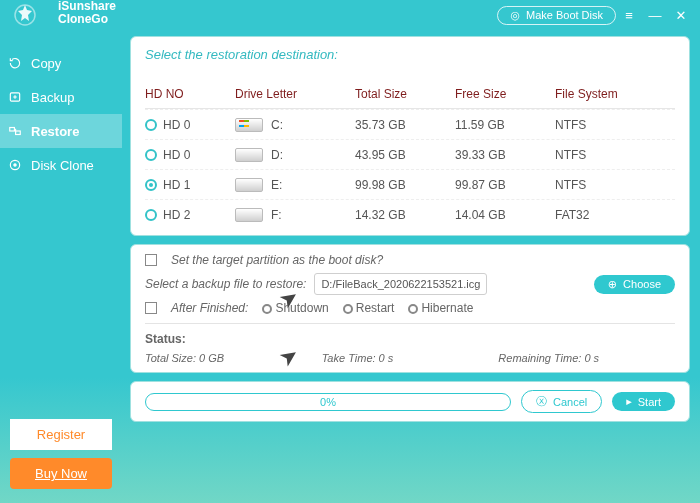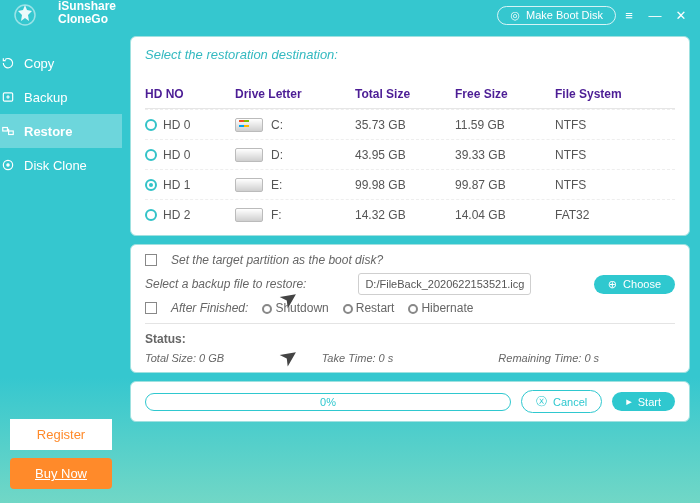--- a/index.html
+++ b/index.html
@@ -8,48 +8,48 @@
   .header { height: 30px; display: flex; align-items: center; padding: 0 6px 0 10px; color: #fff; }
   .logo { display: flex; align-items: flex-start; gap: 18px; }
   .logo-badge { width: 30px; height: 30px; display:flex; align-items:center; justify-content:center; }
   .logo-text { font-size: 12px; font-weight: 600; line-height: 1.05; }
   .spacer { flex: 1; }
   .make-boot { border: 1px solid rgba(255,255,255,.8); border-radius: 12px; padding: 2px 12px; font-size: 11px; color: #fff; display:flex; align-items:center; gap:6px; cursor:pointer; }
   .win-btn { width: 26px; height: 22px; display:flex; align-items:center; justify-content:center; color:#fff; cursor:pointer; font-size:13px; }
   .body { flex: 1; display: flex; padding: 6px 10px 10px 0; gap: 8px; min-height:0; }
   .sidebar { width: 122px; display: flex; flex-direction: column; padding-top: 10px; }
   .nav { display:flex; flex-direction:column; }
-  .nav-item { display:flex; align-items:center; gap:8px; padding: 9px 0; color:#fff; font-size:13px; cursor:pointer; }
+  .nav-item { display:flex; align-items:center; gap:8px; padding: 9px 7px; color:#fff; font-size:13px; cursor:pointer; }
   .nav-item.active { background: rgba(255,255,255,.28); font-weight:600; }
   .nav-ic { width:16px; height:16px; display:inline-flex; align-items:center; justify-content:center; }
   .side-bottom { margin-top:auto; padding: 0 10px 4px 10px; display:flex; flex-direction:column; gap:8px; }
   .btn-register { background:#fff; color:#ff8a2a; border-radius:0; padding:8px 0; text-align:center; font-size:13px; cursor:pointer; }
   .btn-buy { background:#ff8a2a; color:#fff; border-radius:4px; padding:8px 0; text-align:center; font-size:13px; cursor:pointer;text-decoration:underline; }
   .main { flex:1; display:flex; flex-direction:column; gap:8px; min-height:0; position:relative; }
   .panel { background:#fff; border:1px solid #9fe1e0; border-radius:6px; }
   .panel.top { flex:0 0 200px; padding: 10px 14px 6px 14px; display:flex; flex-direction:column; }
   .panel-title { color:#33b9c0; font-style:italic; font-size:13px; margin-bottom:17px; }
   .thead, .trow { display:grid; grid-template-columns: 90px 120px 100px 100px 100px; align-items:center; font-size:12px; color:#555; height:30px; }
-  .thead { font-weight:700; border-bottom:1px solid #e6e6e6; color:#4c1d95; }
+  .thead { font-weight:400; border-bottom:1px solid #e6e6e6; color:#7f1d1d; }
   .trow { border-top:1px dashed #eee; }
   .radio { width:12px; height:12px; border:2px solid #33c3c8; border-radius:50%; display:inline-block; vertical-align:middle; margin-right:6px; position:relative; }
   .radio.sel::after { content:""; position:absolute; inset:2px; background:#33c3c8; border-radius:50%; }
   .drive { display:flex; align-items:center; gap:8px; }
   .disk-ic { width:28px; height:14px; background:linear-gradient(#fff,#cfcfcf); border:1px solid #bbb; border-radius:2px; position:relative; }
   .disk-ic.win::before{ content:""; position:absolute; left:3px; top:1px; width:10px; height:10px; background:
     linear-gradient( #f25022 0 50%, transparent 0) 0 0/50% 50% no-repeat,
     linear-gradient( #7fba00 0 50%, transparent 0) 100% 0/50% 50% no-repeat,
     linear-gradient( #00a4ef 0 50%, transparent 0) 0 100%/50% 50% no-repeat,
     linear-gradient( #ffb900 0 50%, transparent 0) 100% 100%/50% 50% no-repeat;
   }
   .panel.mid { padding: 8px 14px 8px 14px; font-size:12px; color:#666; display:flex; flex-direction:column; gap:6px; position:relative; }
   .check { width:12px; height:12px; border:1px solid #888; display:inline-block; vertical-align:middle; margin-right:6px; background:#fff; }
   .row { display:flex; align-items:center; gap:8px; }
   .row .lbl { font-style:italic; }
-  .file-input { flex:1; border:1px solid #cfcfcf; border-radius:3px; height:22px; padding:0 6px; font-size:11px; color:#555; display:flex; align-items:center; max-width:260px;margin-left:44px; }
+  .file-input { flex:1; border:1px solid #cfcfcf; border-radius:3px; height:22px; padding:0 6px; font-size:11px; color:#555; display:flex; align-items:center; max-width:260px; }
   .pill { border-radius:12px; padding:3px 14px; font-size:11px; display:inline-flex; align-items:center; gap:6px; cursor:pointer; }
   .pill.primary { background:#2fc8cf; color:#fff; }
   .pill.outline { border:1px solid #2fc8cf; color:#2fc8cf; background:#fff; }
   .small-radio { width:10px; height:10px; border:2px solid #888; border-radius:50%; display:inline-block; vertical-align:middle; margin-right:3px; }
   .hr { border-top:1px solid #e4e4e4; margin:2px 0; }
   .status-grid { display:grid; grid-template-columns: 1fr 1fr 1fr; font-size:11px; font-style:italic; color:#666; row-gap:2px; }
   .panel.bot { padding:8px 14px; display:flex; align-items:center; gap:10px; }
   .progress { flex:1; height:18px; border:1px solid #2fc8cf; border-radius:10px; position:relative; display:flex; align-items:center; justify-content:center; font-size:11px; color:#2fc8cf; background:#fff; }
   .arrow { position:absolute; color:#444; font-size:22px; transform:rotate(15deg); z-index:5; text-shadow:0 0 2px #fff; }
   .arrow.a1 { left:150px; top:250px; transform:rotate(145deg) scaleX(-1); }

